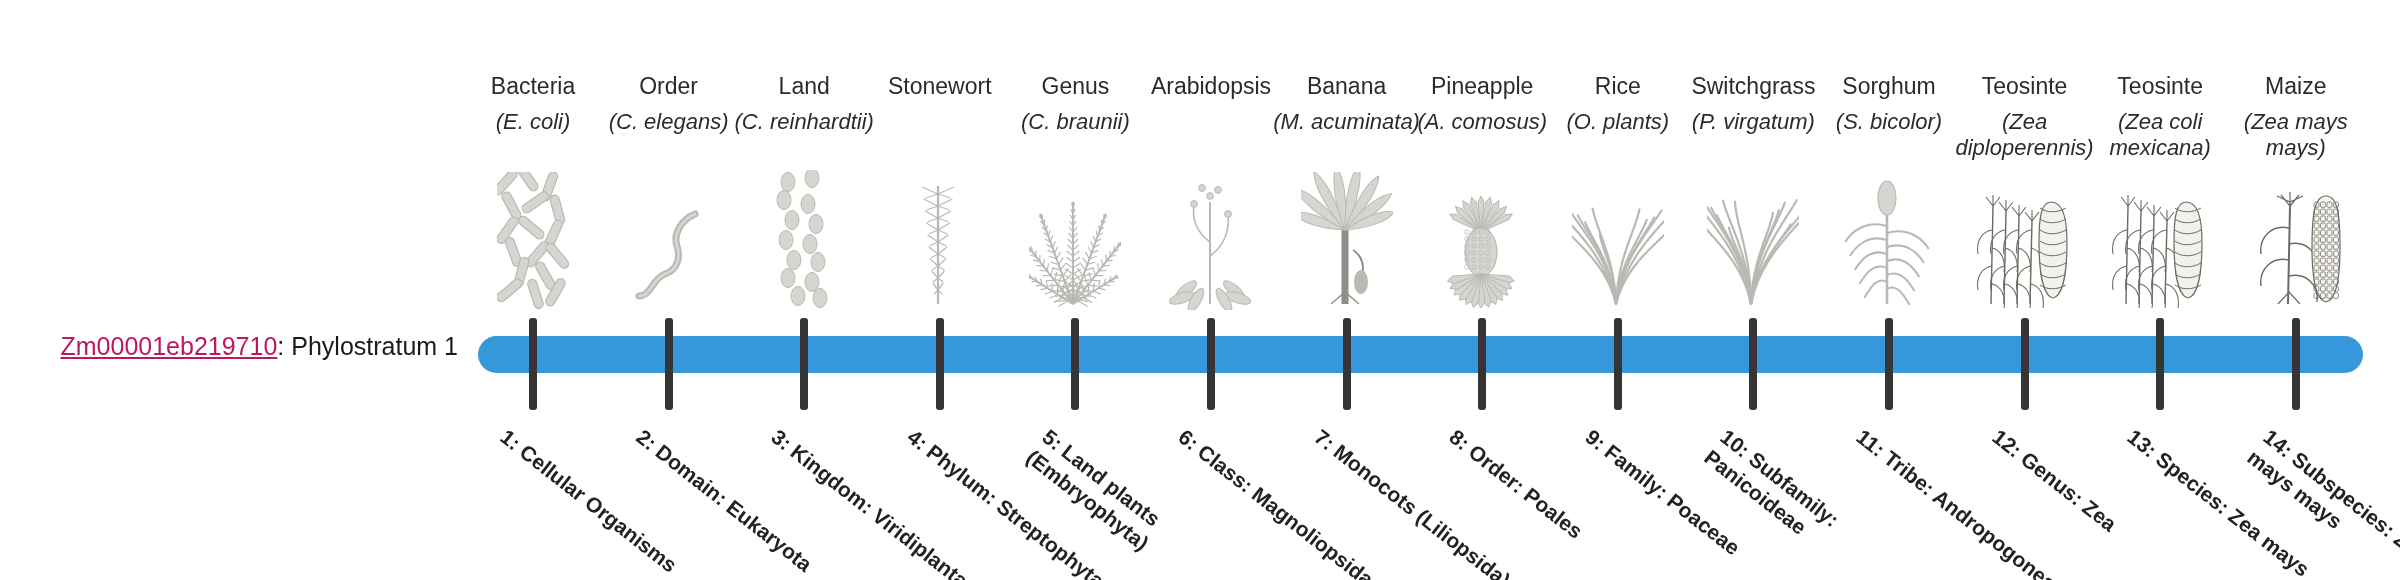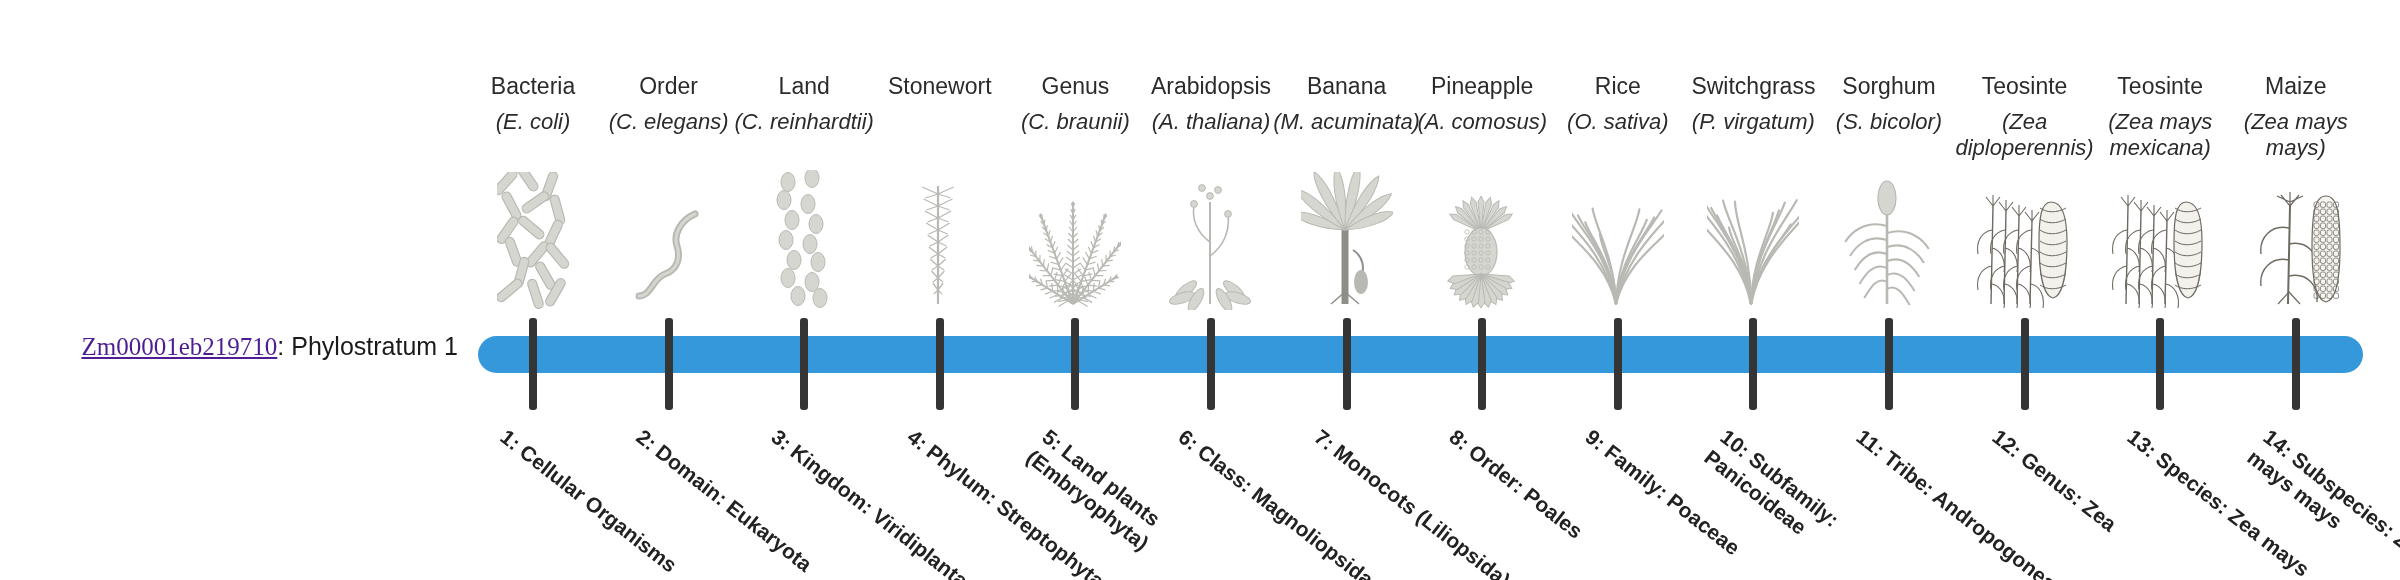--- a/index.html
+++ b/index.html
@@ -28,24 +28,23 @@
     left: 0;
     top: 331px;
     width: 458px;
     text-align: right;
     font-size: 25px;
     line-height: 30px;
     white-space: nowrap;
     color: #1a1a1a;
   }
   .gene-link {
-    color: #4c1d95;
+    color: #be185d;
     text-decoration: underline;
     cursor: pointer;
-    font-family: Liberation Serif, serif;
   }
 
   
   .track {
     position: absolute;
     left: 478px;
     top: 336px;
     width: 1885px;
     height: 37px;
     background: #3498db;
@@ -156,49 +155,48 @@
       </div>
       <div class="col" style="left: 864.8px;">
         <div class="common">Stonewort</div>
       </div>
       <div class="col" style="left: 1000.4px;">
         <div class="common">Genus</div>
         <div class="sci">(C. braunii)</div>
       </div>
       <div class="col" style="left: 1136px;">
         <div class="common">Arabidopsis</div>
-        <div class="sci">(A. thaliana)</div>
       </div>
       <div class="col" style="left: 1271.6px;">
         <div class="common">Banana</div>
         <div class="sci">(M. acuminata)</div>
       </div>
       <div class="col" style="left: 1407.2px;">
         <div class="common">Pineapple</div>
         <div class="sci">(A. comosus)</div>
       </div>
       <div class="col" style="left: 1542.8px;">
         <div class="common">Rice</div>
-        <div class="sci">(O. sativa)</div>
+        <div class="sci">(O. plants)</div>
       </div>
       <div class="col" style="left: 1678.4px; text-align: center;">
         <div class="common">Switchgrass</div>
         <div class="sci">(P. virgatum)</div>
       </div>
       <div class="col" style="left: 1814px;">
         <div class="common">Sorghum</div>
         <div class="sci">(S. bicolor)</div>
       </div>
       <div class="col" style="left: 1949.6px;">
         <div class="common">Teosinte</div>
         <div class="sci">(Zea diploperennis)</div>
       </div>
       <div class="col" style="left: 2085.2px;">
         <div class="common">Teosinte</div>
-        <div class="sci">(Zea mays mexicana)</div>
+        <div class="sci">(Zea coli mexicana)</div>
       </div>
       <div class="col" style="left: 2220.8px;">
         <div class="common">Maize</div>
         <div class="sci">(Zea mays mays)</div>
       </div>
     </div>
   <div id="artwork">
       <div class="art" style="left: 458px;">
         <svg width="72" height="138" viewBox="0 0 72 138">
           <g transform="translate(8,10) rotate(42)">

